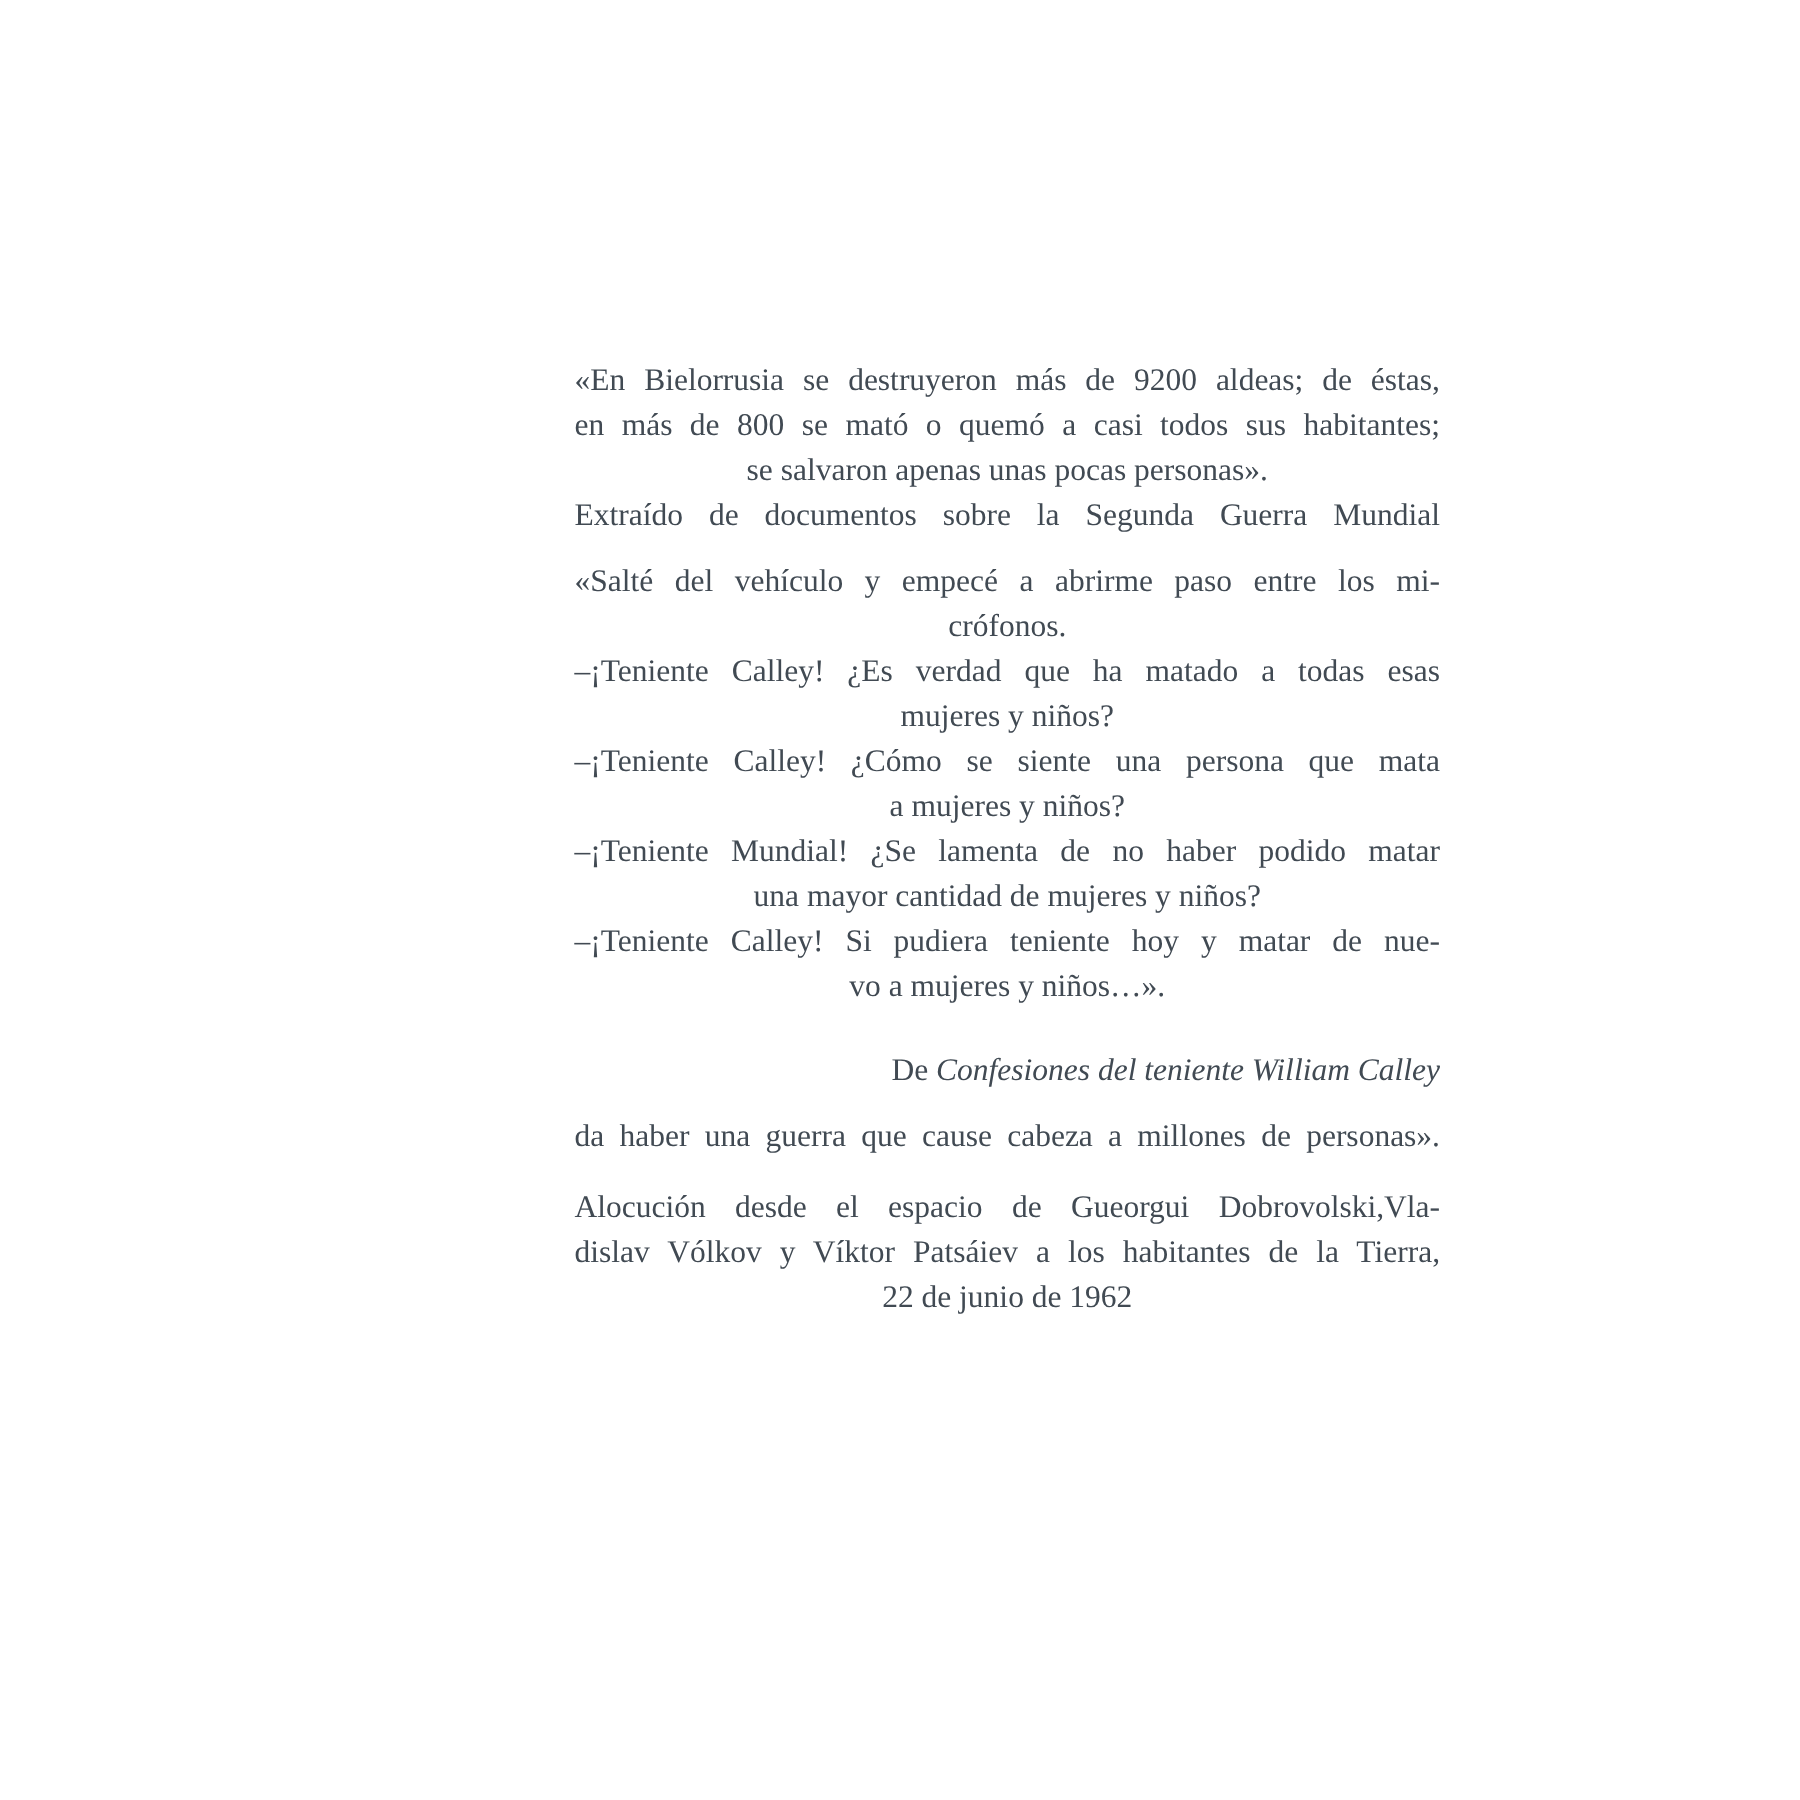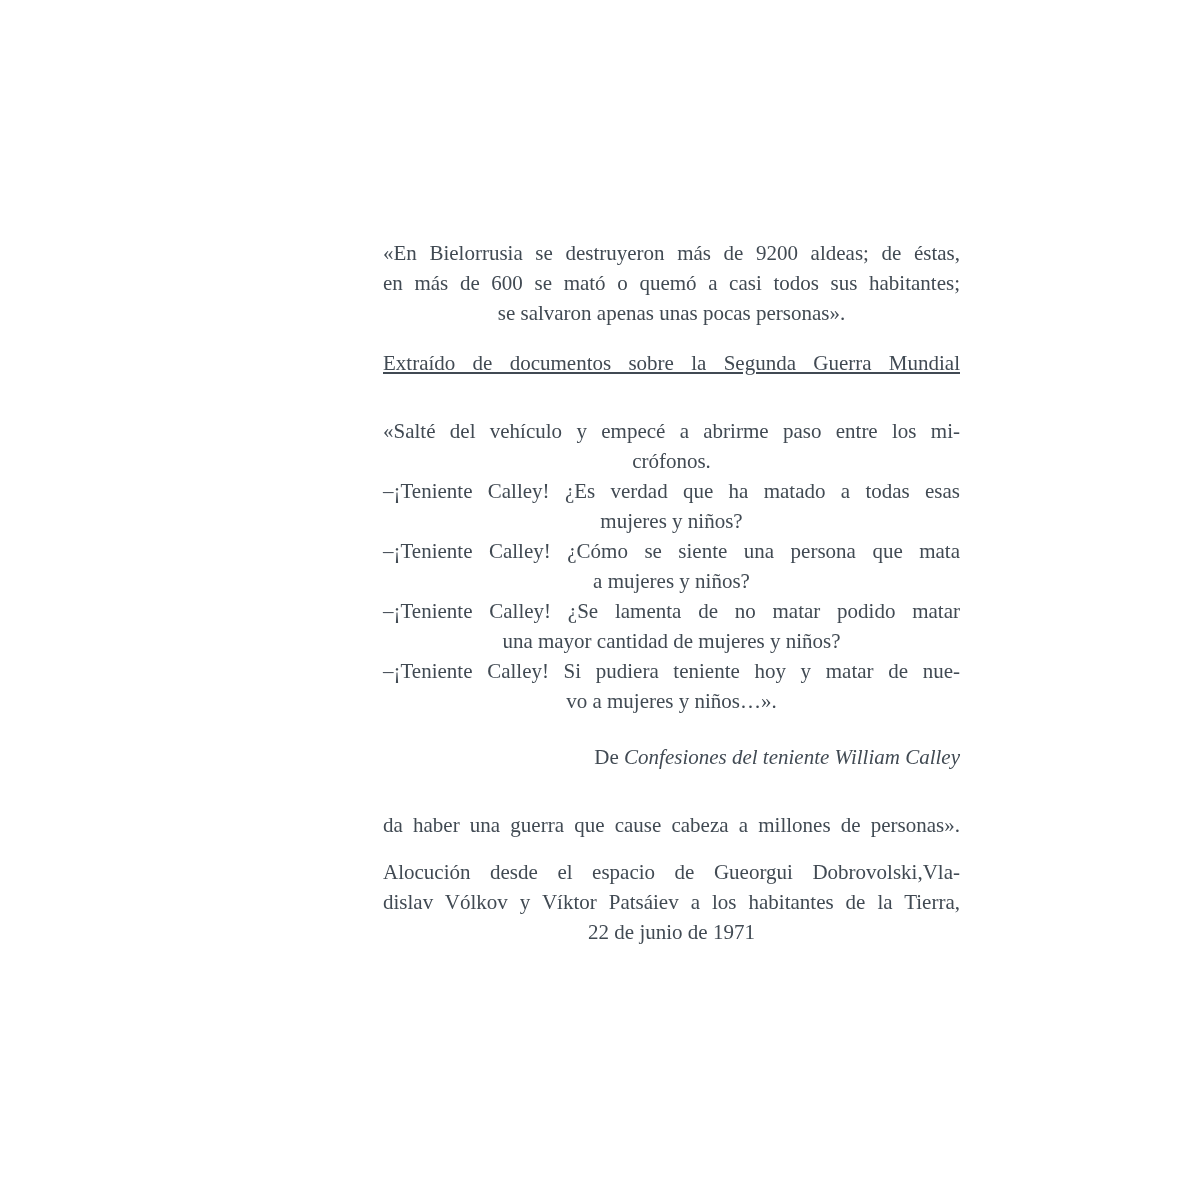--- a/index.html
+++ b/index.html
@@ -19,70 +19,70 @@
     left: 383px;
     top: 238px;
     width: 577px;
     font-family: "Liberation Serif", serif;
     font-size: 21px;
     line-height: 30px;
     color: #414a53;
     -webkit-font-smoothing: antialiased;
   }
   .para { margin: 0; padding: 0; }
-  .gap-sm { margin-top: 20px; text-decoration: underline; }  
-  .gap-lg { margin-top: 38px; }  
+  .gap-sm { margin-top: 0; }  
+  .gap-lg { margin-top: 14px; }  
   .gap-md { margin-top: 26px; }  
   .gap-xs { margin-top: 17px; font-family: Liberation Serif, serif; }  
   .line { min-height: 30px; }
   .j {                           
     text-align: justify;
     text-align-last: justify;
   }
   .l { text-align: center; }       
   .r { text-align: right; }      
   .it { font-style: italic; margin-top: 22px; }
 </style>
 </head>
 <body>
 
 <div class="page">
   <div class="textblock">
 
     <div class="para">
       <div class="line j">«En Bielorrusia se destruyeron más de 9200 aldeas; de éstas,</div>
-      <div class="line j">en más de 600 se mató o quemó a casi todos sus habitantes;</div>
+      <div class="line j">en más de 800 se mató o quemó a casi todos sus habitantes;</div>
       <div class="line l">se salvaron apenas unas pocas personas».</div>
     </div>
 
     <div class="para gap-sm">
       <div class="line j">Extraído de documentos sobre la Segunda Guerra Mundial</div>
     </div>
 
     <div class="para gap-lg">
       <div class="line j">«Salté del vehículo y empecé a abrirme paso entre los mi-</div>
       <div class="line l">crófonos.</div>
       <div class="line j">–¡Teniente Calley! ¿Es verdad que ha matado a todas esas</div>
       <div class="line l">mujeres y niños?</div>
       <div class="line j">–¡Teniente Calley! ¿Cómo se siente una persona que mata</div>
       <div class="line l">a mujeres y niños?</div>
-      <div class="line j">–¡Teniente Calley! ¿Se lamenta de no matar podido matar</div>
+      <div class="line j">–¡Teniente Mundial! ¿Se lamenta de no haber podido matar</div>
       <div class="line l">una mayor cantidad de mujeres y niños?</div>
       <div class="line j">–¡Teniente Calley! Si pudiera teniente hoy y matar de nue-</div>
       <div class="line l">vo a mujeres y niños…».</div>
     </div>
 
     <div class="para gap-md">
       <div class="line r"><span>De </span><span class="it">Confesiones del teniente William Calley</span></div>
     </div>
 
     <div class="para gap-lg">
       <div class="line j">da haber una guerra que cause cabeza a millones de personas».</div>
     </div>
 
     <div class="para gap-xs">
       <div class="line j">Alocución desde el espacio de Gueorgui Dobrovolski,Vla-</div>
       <div class="line j">dislav Vólkov y Víktor Patsáiev a los habitantes de la Tierra,</div>
-      <div class="line l">22 de junio de 1971</div>
+      <div class="line l">22 de junio de 1962</div>
     </div>
 
   </div>
 </div>
 
 </body></html>

